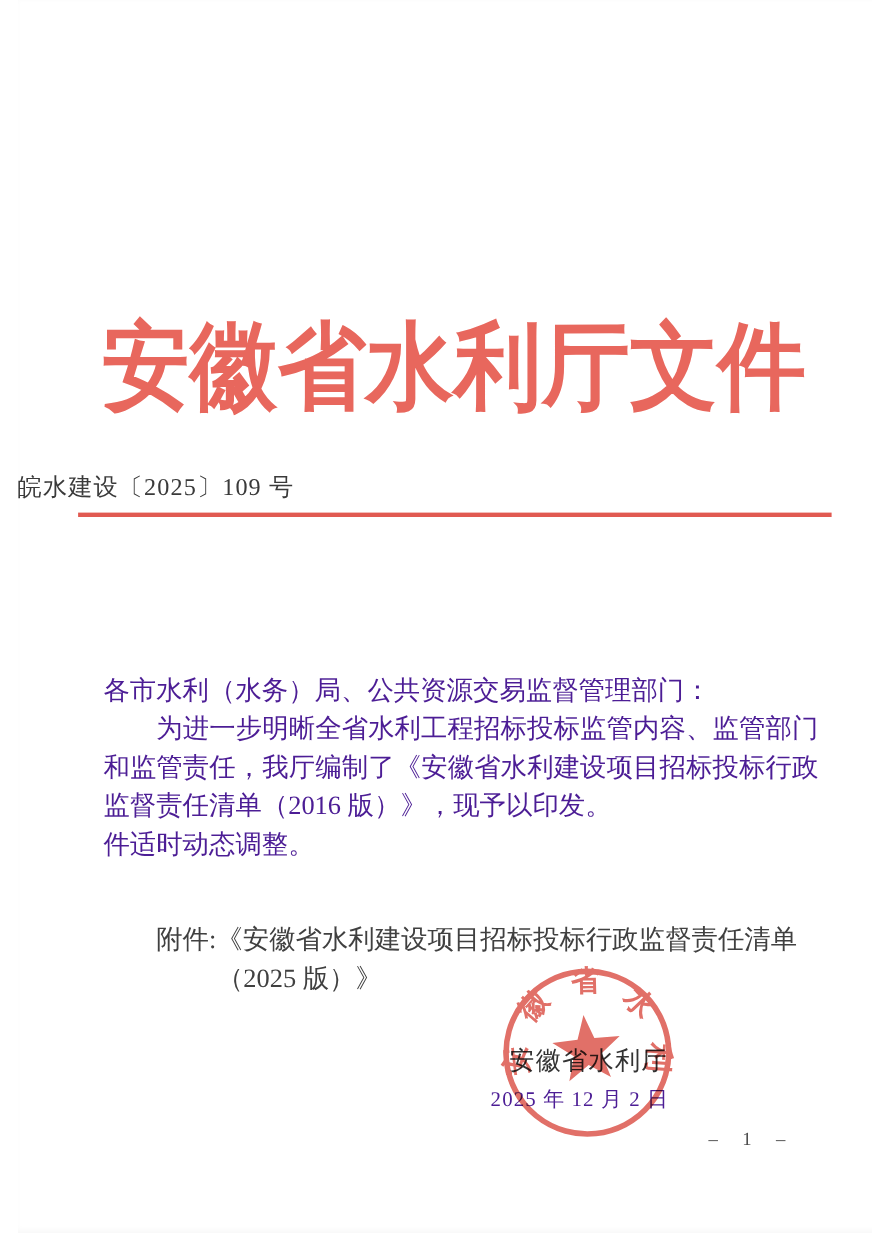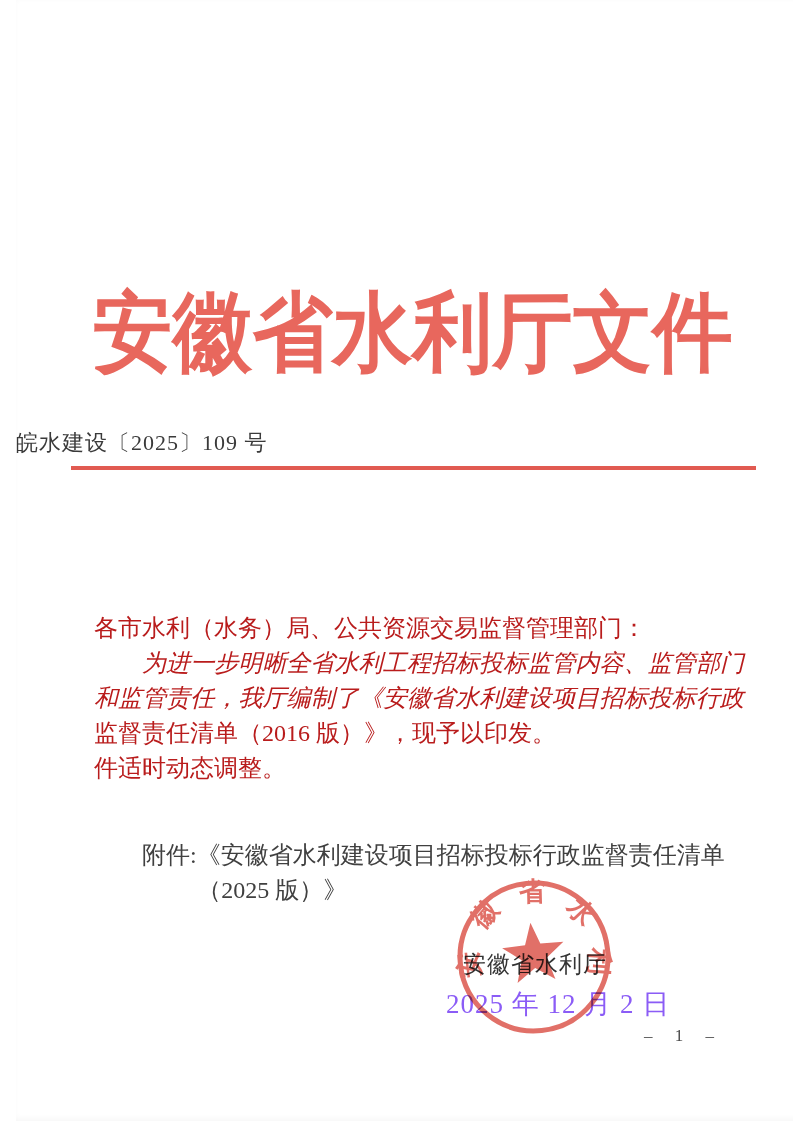--- a/index.html
+++ b/index.html
@@ -69,21 +69,21 @@
     font-weight: bold;
     color: var(--title-black, #262626);
     letter-spacing: 0.5px;
   }
   .body-block {
     position: absolute;
     top: 611px;
     left: 78px;
     width: 650px;
     font-size: 24px;
-    color: #b91c1c;
+    color: #4c1d95;
   }
   .attachment-block {
     position: absolute;
     top: 838px;
     left: 78px;
     width: 650px;
     font-size: 24px;
     color: #404040;
     font-family: Liberation Serif, serif;
   }
@@ -91,37 +91,36 @@
     height: 35px;
     line-height: 35px;
     white-space: nowrap;
   }
   .line.indent   { text-indent: 2em; }
   .line.indent-45{ text-indent: 4.3em; }
   .line.stretch  {
     white-space: normal;
     text-align: justify;
     text-align-last: justify;
-    font-style: italic;
   }
   .signature {
     position: absolute;
     top: 949px;
     left: 447px;
     font-size: 23px;
     color: #333;
     letter-spacing: 1px;
     white-space: nowrap;
   }
   .date {
     position: absolute;
     top: 986px;
     left: 430px;
-    font-size: 27px;
-    color: #8b5cf6;
+    font-size: 19px;
+    color: #4c1d95;
     letter-spacing: 1px;
     white-space: nowrap;
   }
   .seal {
     position: absolute;
     top: 876px;
     left: 437px;
     width: 162px;
     height: 162px;
     opacity: 0.82;

